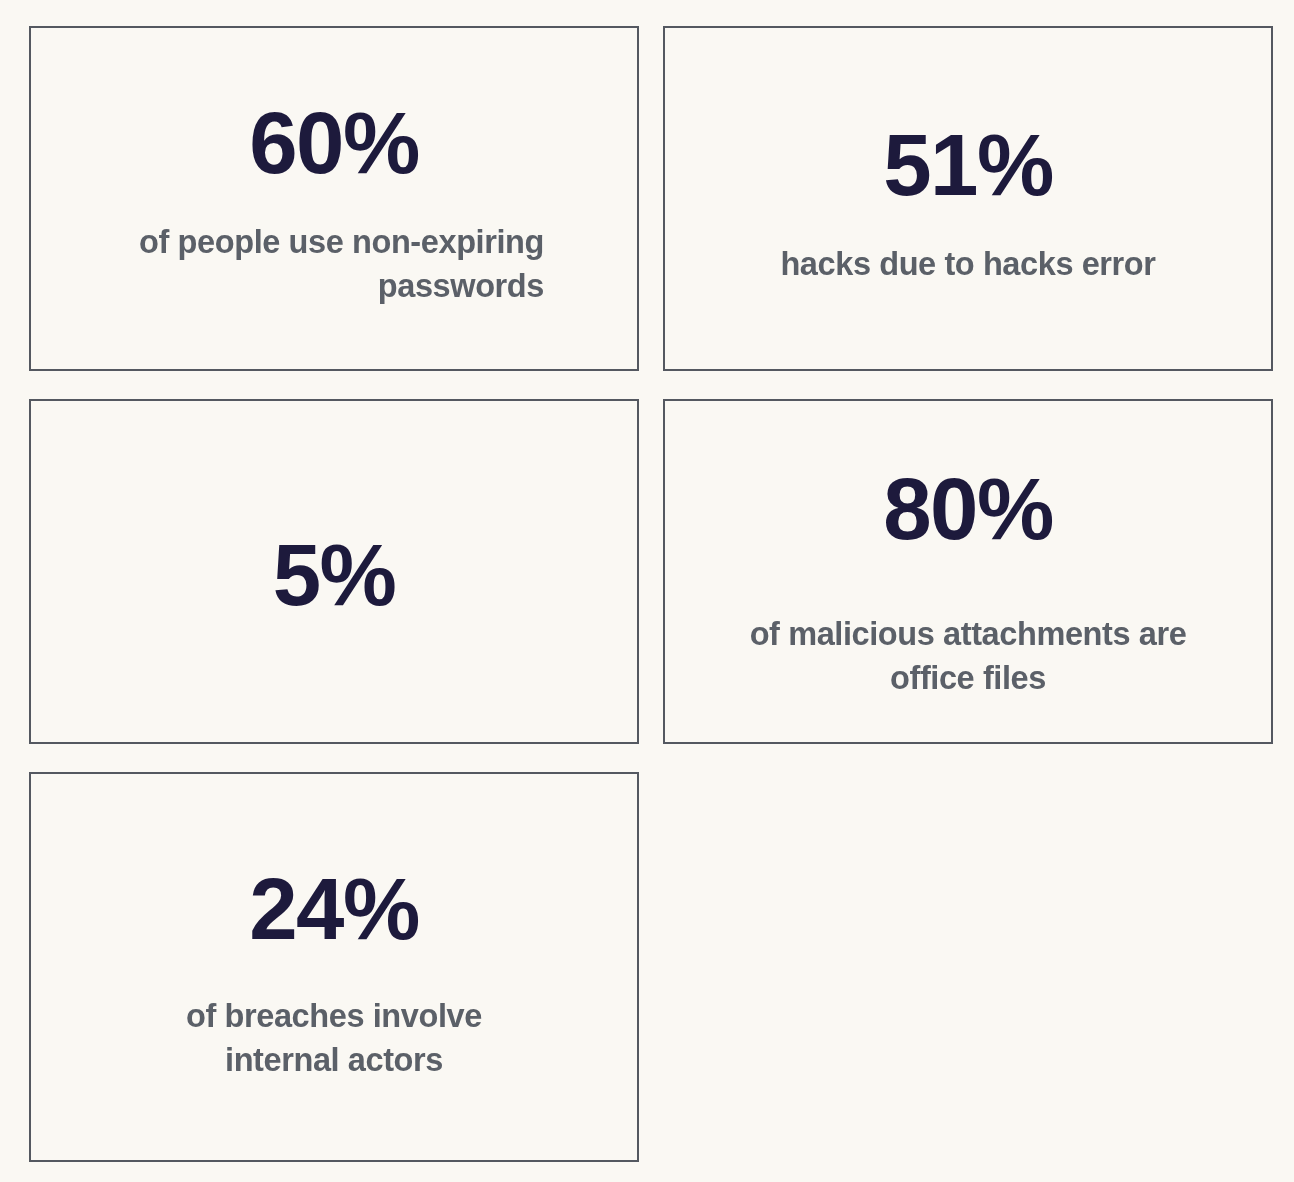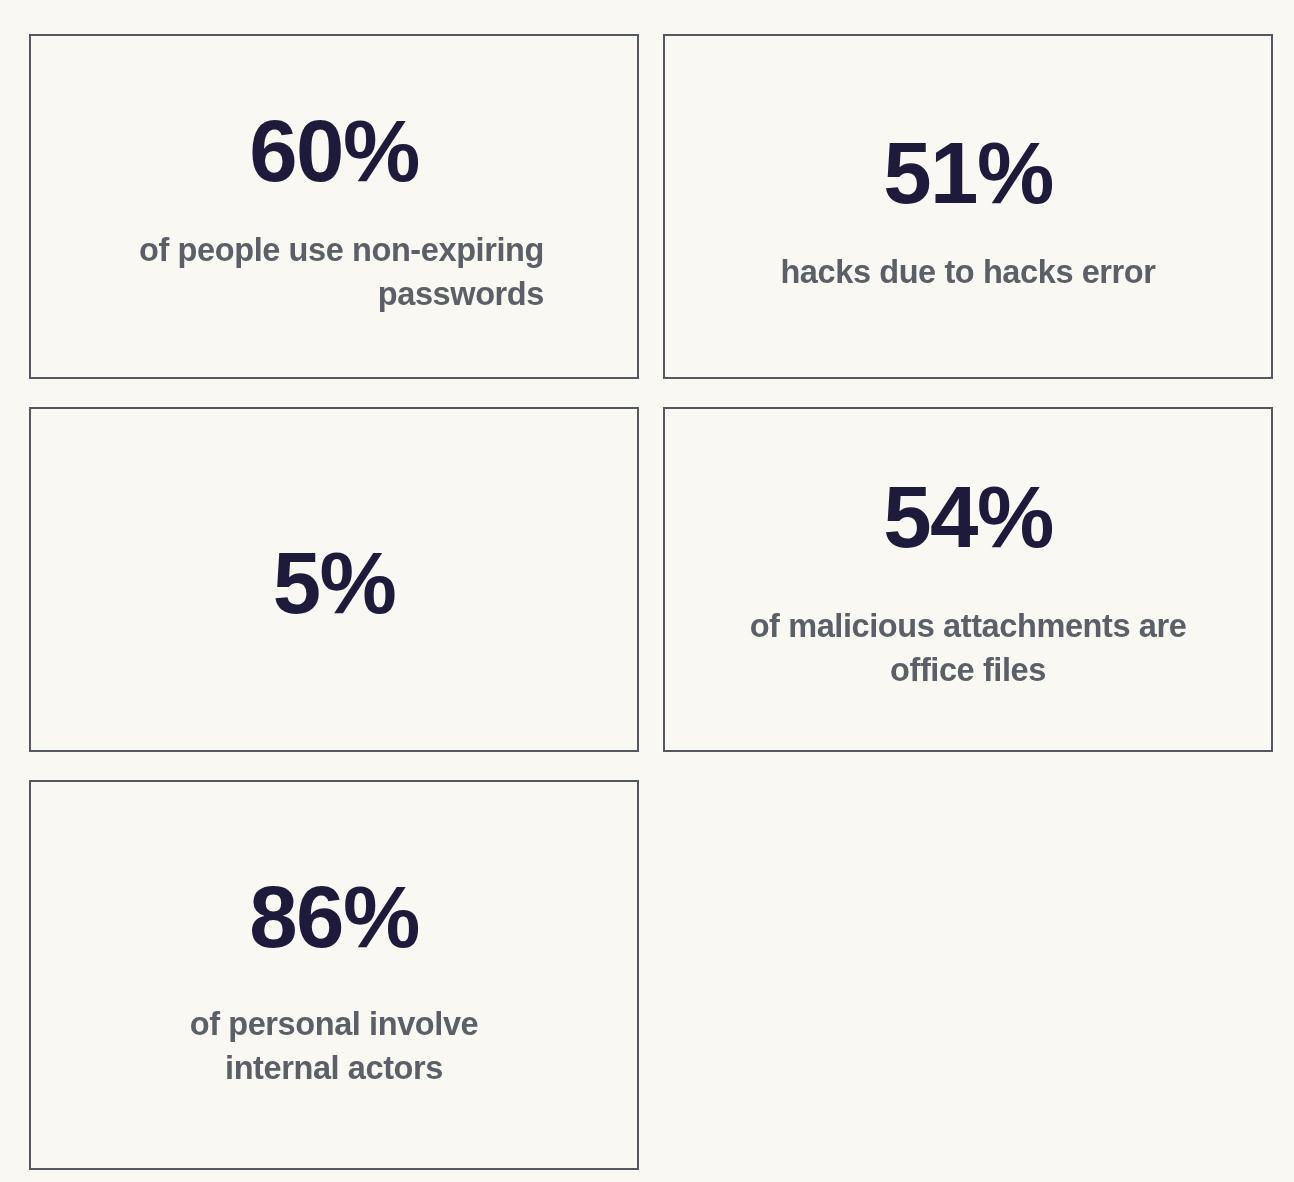--- a/index.html
+++ b/index.html
@@ -11,21 +11,21 @@
     width: 1294px;
     height: 1182px;
     background: #faf8f3;
     font-family: "Liberation Sans", sans-serif;
     overflow: hidden;
   }
 
   .stats-grid {
     position: absolute;
     left: 29px;
-    top: 34px;
+    top: 26px;
     width: 1244px;
     height: 972px;
     display: grid;
     grid-template-columns: 610px 610px;
     grid-template-rows: 345px 345px 390px;
     column-gap: 24px;
     row-gap: 28px;
     box-sizing: border-box;
   }
 
@@ -73,21 +73,21 @@
   .card-2 .stat-value { margin-top: 14px; }
   .card-2 .stat-caption { margin-top: 34px; max-width: 440px; }
 
   .card-3 .stat-value { margin-top: 10px; }
   .card-3 .stat-caption { margin-top: 38px; max-width: 440px; }
 
   .card-4 .stat-value { margin-top: 10px; }
   .card-4 .stat-caption { margin-top: 38px; max-width: 330px; }
 
   .card-5 .stat-value { margin-top: 0px; }
-  .card-5 .stat-caption { margin-top: 44px; max-width: 440px; }
+  .card-5 .stat-caption { margin-top: 60px; max-width: 440px; }
 
   .card-6 .stat-value { margin-top: 16px; }
   .card-6 .stat-caption { margin-top: 42px; max-width: 400px; }
 </style>
 </head>
 <body>
 
 <div class="stats-grid">
 
   <div class="stat-card card-1">
@@ -99,22 +99,22 @@
     <div class="stat-value">51%</div>
     <div class="stat-caption">hacks due to hacks error</div>
   </div>
 
   <div class="stat-card card-3">
     <div class="stat-value">5%</div>
   </div>
 
 
   <div class="stat-card card-5 card-tall-caption">
-    <div class="stat-value">54%</div>
+    <div class="stat-value">80%</div>
     <div class="stat-caption">of malicious attachments are office files</div>
   </div>
 
   <div class="stat-card card-6">
-    <div class="stat-value">86%</div>
-    <div class="stat-caption">of personal involve internal actors</div>
+    <div class="stat-value">24%</div>
+    <div class="stat-caption">of breaches involve internal actors</div>
   </div>
 
 </div>
 
 </body></html>

